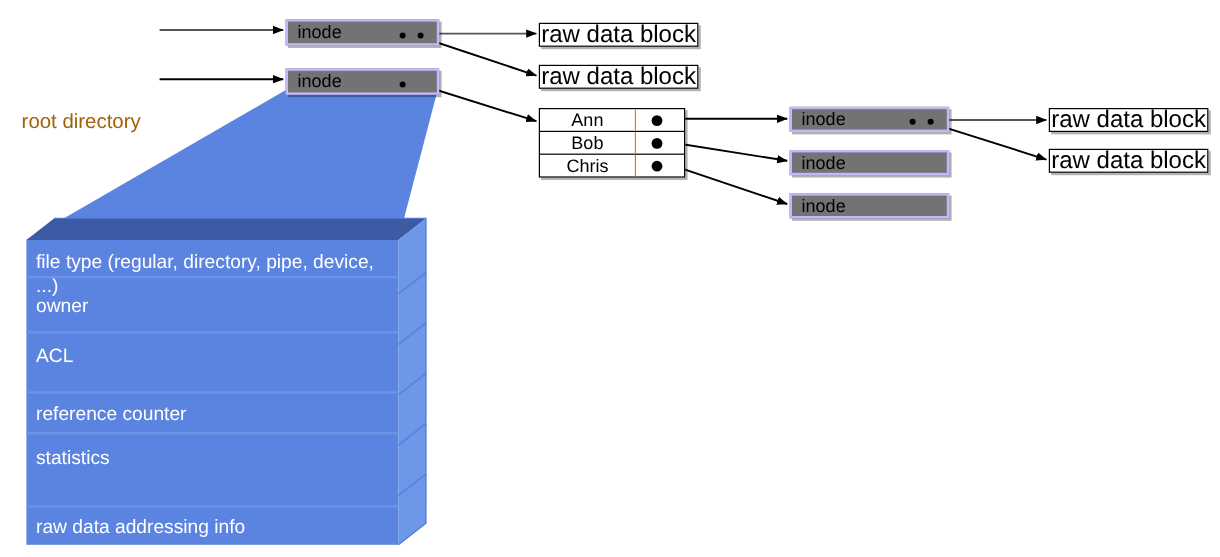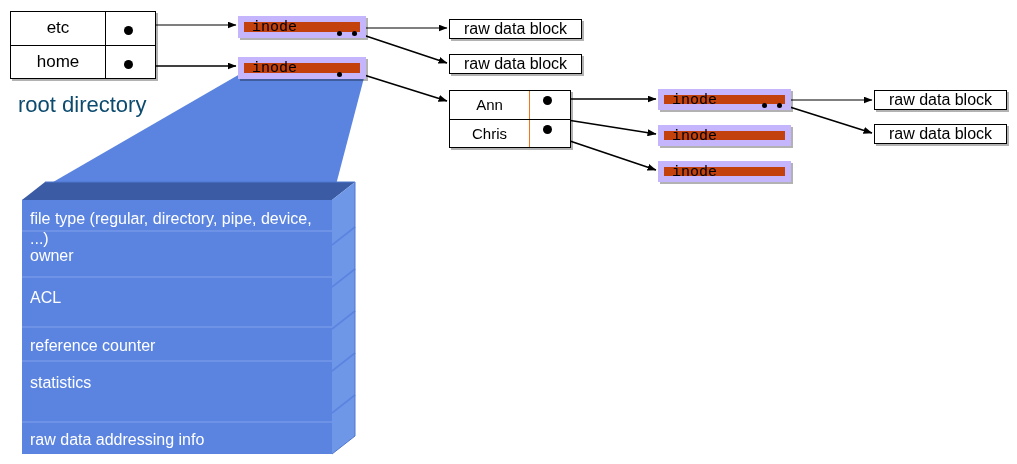--- a/index.html
+++ b/index.html
@@ -63,43 +63,42 @@
     border-radius: 50%;
     background: #000000;
   }
   .dot-lg { width: 9px; height: 9px; }
   .dot-sm { width: 5px; height: 5px; }
 
   
   .inode-box {
     position: absolute;
     box-sizing: border-box;
-    background: #c2410c;
-    border: 6px solid #c4b5fd;
-    box-shadow: 2px 2px 0 rgba(0,0,0,0.30);
-    font-family: Liberation Mono, monospace;
+    background: #737373;
+    border: 2px solid #c4b5fd;
+    box-shadow: 2px 2px 0 rgba(0,0,0,0.30);
   }
   .inode-label {
     position: absolute;
     left: 8px;
     top: 50%;
     transform: translateY(-50%);
     font-size: 15px;
     white-space: nowrap;
   }
   .raw-box {
     position: absolute;
     box-sizing: border-box;
     background: #ffffff;
     border: 1px solid #000000;
     box-shadow: 2px 2px 0 rgba(0,0,0,0.30);
     display: flex;
     align-items: center;
     justify-content: center;
-    font-size: 16px;
+    font-size: 20px;
     white-space: nowrap;
   }
   
   .sub-table {
     position: absolute;
     box-sizing: border-box;
     border: 1px solid #000000;
     background: #ffffff;
     box-shadow: 2px 2px 0 rgba(0,0,0,0.30);
     display: flex;
@@ -118,22 +117,22 @@
     border-right: 1px solid #f97316;
     display: flex;
     align-items: center;
     justify-content: center;
     font-size: 15px;
   }
   .sub-ptr { flex: 1 1 auto; position: relative; }
 
   .caption {
     position: absolute;
-    font-size: 22px;
-    color: #0c4a6e;
+    font-size: 17px;
+    color: #a16207;
     white-space: nowrap;
   }
 
   
   .detail-front {
     position: absolute;
     left: 22px;
     top: 200px;
     width: 310px;
     height: 254px;
@@ -199,34 +198,20 @@
 
     <line x1="561" y1="119" x2="656" y2="134" stroke="#000000" stroke-width="1.6" marker-end="url(#ah)"></line>
 
     <line x1="561" y1="138" x2="656" y2="170" stroke="#000000" stroke-width="1.6" marker-end="url(#ah)"></line>
 
     <line x1="775" y1="100" x2="872" y2="100" stroke="#555555" stroke-width="1.6" marker-end="url(#ah)"></line>
 
     <line x1="774" y1="102" x2="872" y2="133" stroke="#000000" stroke-width="1.6" marker-end="url(#ah)"></line>
   </svg>
 
-  <div class="dir-table" style="left:10px; top:11px; width:146px; height:68px;">
-    <div class="dir-row">
-      <div class="dir-name" style="width:95px;">etc</div>
-      <div class="dir-ptr">
-        <span class="dot dot-lg" style="left:18px; top:14px;"></span>
-      </div>
-    </div>
-    <div class="dir-row">
-      <div class="dir-name" style="width:95px;">home</div>
-      <div class="dir-ptr">
-        <span class="dot dot-lg" style="left:18px; top:14px;"></span>
-      </div>
-    </div>
-  </div>
 
   <div class="caption" style="left:18px; top:92px;">root directory</div>
 
   <div class="inode-box" style="left:238px; top:16px; width:128px; height:22px;">
     <span class="inode-label">inode</span>
     <span class="dot dot-sm" style="left:93px; top:9px;"></span>
     <span class="dot dot-sm" style="left:108px; top:9px;"></span>
   </div>
 
   <div class="inode-box" style="left:238px; top:57px; width:128px; height:22px;">
@@ -237,20 +222,26 @@
   <div class="raw-box" style="left:449px; top:19px; width:133px; height:20px;">
     <span>raw data block</span>
   </div>
   <div class="raw-box" style="left:449px; top:54px; width:133px; height:20px;">
     <span>raw data block</span>
   </div>
 
   <div class="sub-table" style="left:449px; top:90px; width:122px; height:58px;">
     <div class="sub-row">
       <div class="sub-name" style="width:80px;">Ann</div>
+      <div class="sub-ptr">
+        <span class="dot dot-lg" style="left:13px; top:5px;"></span>
+      </div>
+    </div>
+    <div class="sub-row">
+      <div class="sub-name" style="width:80px;">Bob</div>
       <div class="sub-ptr">
         <span class="dot dot-lg" style="left:13px; top:5px;"></span>
       </div>
     </div>
     <div class="sub-row">
       <div class="sub-name" style="width:80px;">Chris</div>
       <div class="sub-ptr">
         <span class="dot dot-lg" style="left:13px; top:5px;"></span>
       </div>
     </div>

